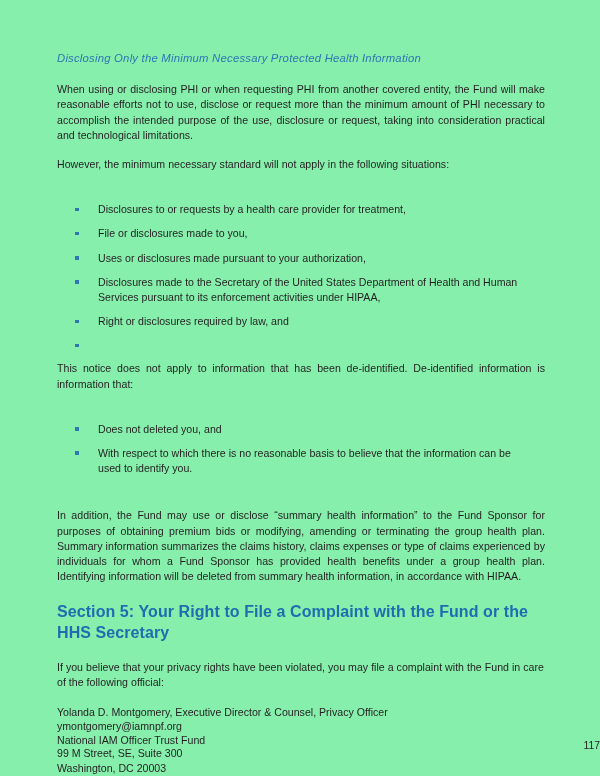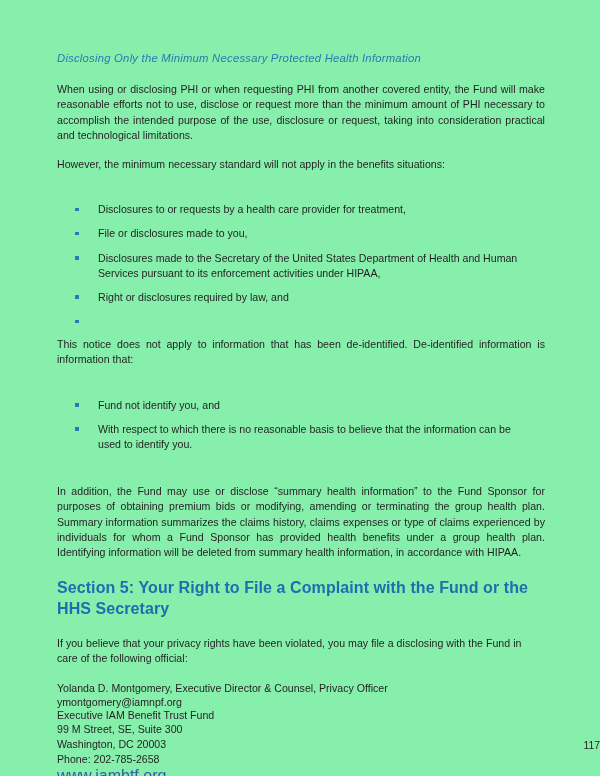--- a/index.html
+++ b/index.html
@@ -114,35 +114,36 @@
   <div class="content">
 
     <h2 class="sec-heading-italic">Disclosing Only the Minimum Necessary Protected Health Information</h2>
 
     <div class="gap-1"></div>
 
     <p class="body">When using or disclosing PHI or when requesting PHI from another covered entity, the Fund will make reasonable efforts not to use, disclose or request more than the minimum amount of PHI necessary to accomplish the intended purpose of the use, disclosure or request, taking into consideration practical and technological limitations.</p>
 
     <div class="gap-2"></div>
 
-    <p class="body left">However, the minimum necessary standard will not apply in the benefits situations:</p>
+    <p class="body left">However, the minimum necessary standard will not apply in the following situations:</p>
 
     <div class="gap-6"></div>
 
     <ul class="bullets">
       <li>
         <span class="bullet-mark"></span>
         <span>Disclosures to or requests by a health care provider for treatment,</span>
       </li>
       <li>
         <span class="bullet-mark"></span>
         <span>File or disclosures made to you,</span>
       </li>
       <li>
         <span class="bullet-mark"></span>
+        <span>Uses or disclosures made pursuant to your authorization,</span>
       </li>
       <li>
         <span class="bullet-mark"></span>
         <span>Disclosures made to the Secretary of the United States Department of Health and Human Services pursuant to its enforcement activities under HIPAA,</span>
       </li>
       <li>
         <span class="bullet-mark"></span>
         <span>Right or disclosures required by law, and</span>
       </li>
       <li>
@@ -152,46 +153,46 @@
 
     <div class="gap-3"></div>
 
     <p class="body">This notice does not apply to information that has been de-identified. De-identified information is information that:</p>
 
     <div class="gap-6"></div>
 
     <ul class="bullets">
       <li>
         <span class="bullet-mark"></span>
-        <span>Fund not identify you, and</span>
+        <span>Does not deleted you, and</span>
       </li>
       <li>
         <span class="bullet-mark"></span>
         <span>With respect to which there is no reasonable basis to believe that the information can be used to identify you.</span>
       </li>
     </ul>
 
     <div class="gap-3"></div>
 
     <p class="body">In addition, the Fund may use or disclose “summary health information” to the Fund Sponsor for purposes of obtaining premium bids or modifying, amending or terminating the group health plan. Summary information summarizes the claims history, claims expenses or type of claims experienced by individuals for whom a Fund Sponsor has provided health benefits under a group health plan. Identifying information will be deleted from summary health information, in accordance with HIPAA.</p>
 
     <div class="gap-5"></div>
 
     <h2 class="sec-heading-bold">Section 5: Your Right to File a Complaint with the Fund or the HHS Secretary</h2>
 
     <div class="gap-4"></div>
 
-    <p class="body left">If you believe that your privacy rights have been violated, you may file a disclosing with the Fund in care of the following official:</p>
+    <p class="body left">If you believe that your privacy rights have been violated, you may file a complaint with the Fund in care of the following official:</p>
 
     <div class="gap-4"></div>
 
     <div class="addr">
       <div class="tight">Yolanda D. Montgomery, Executive Director &amp; Counsel, Privacy Officer</div>
       <div class="tight">ymontgomery@iamnpf.org</div>
-      <div class="tight">Executive IAM Benefit Trust Fund</div>
+      <div class="tight">National IAM Officer Trust Fund</div>
       <div class="tight">99 M Street, SE, Suite 300</div>
       <div class="loose">Washington, DC 20003</div>
       <div class="loose">Phone: 202-785-2658</div>
       <div class="loose">
         <a class="link" href="#">www.iambtf.org</a>
       </div>
     </div>
 
     <div class="gap-4"></div>
 

